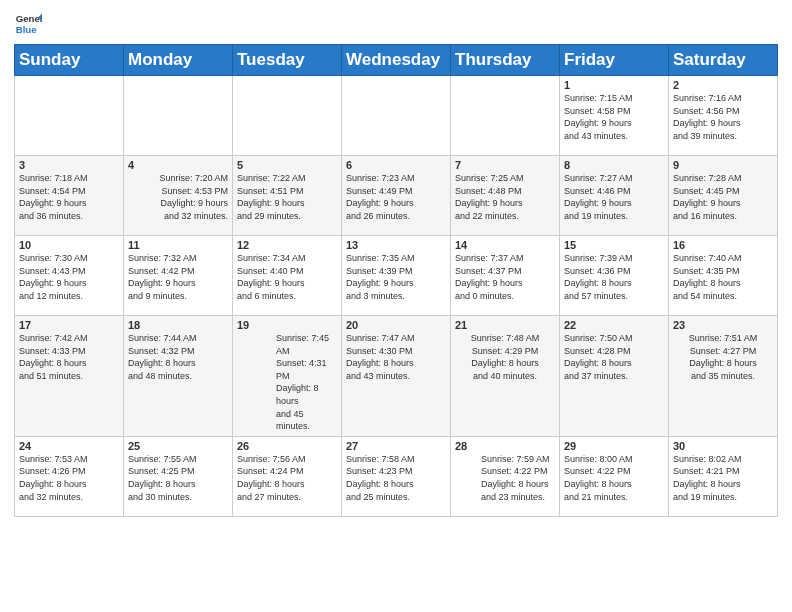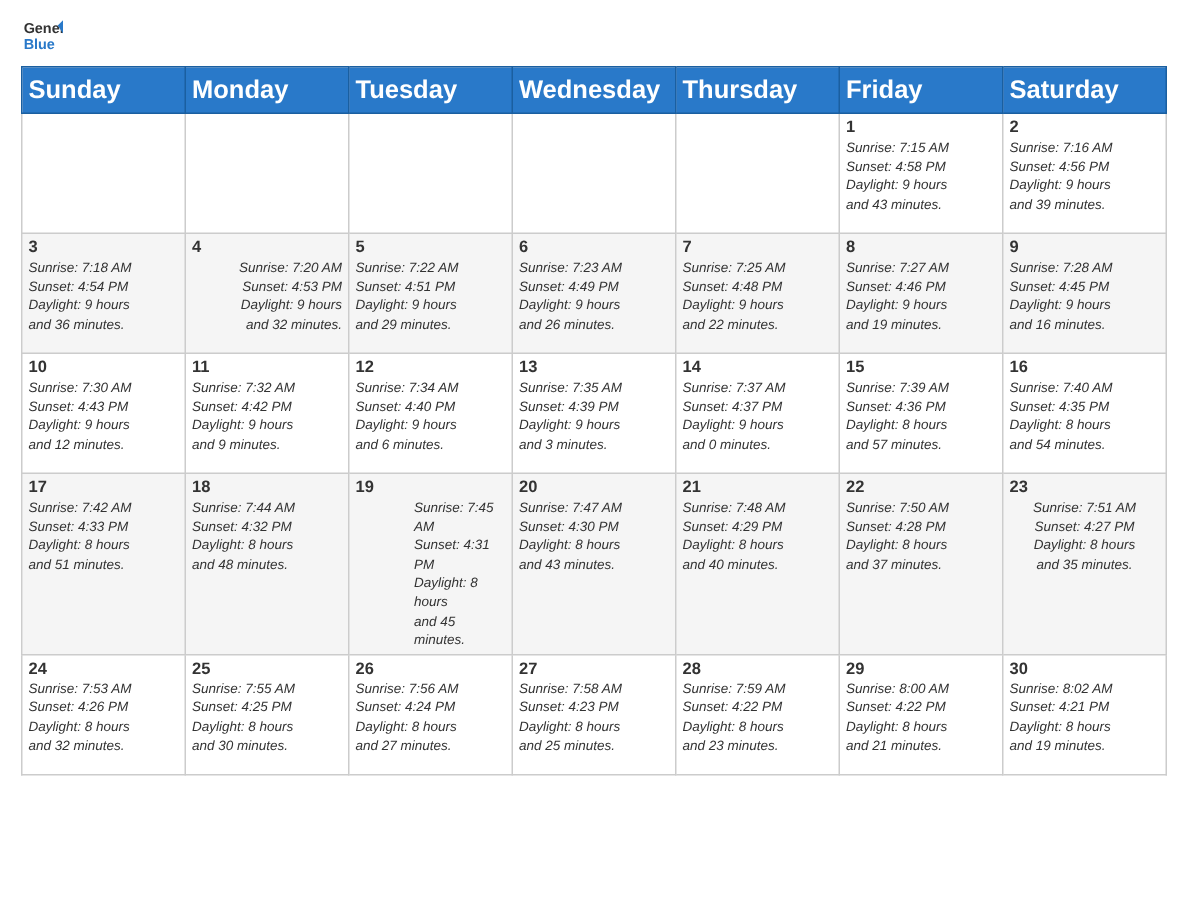--- a/index.html
+++ b/index.html
@@ -73,21 +73,20 @@
     .day-num {
       font-size: 11px;
       font-weight: bold;
       display: block;
       margin-bottom: 1px;
     }
     .day-info {
       font-size: 9px;
       color: #333;
       line-height: 1.4;
-      font-style: italic;
     }
     td.empty {
       background: #fff !important;
     }
   </style>
 </head>
 <body>
 
 <div class="container">
   <div class="header">
@@ -264,21 +263,21 @@
           </td>
           <td>
             <span class="day-num">20</span>
             <div class="day-info" style="white-space: pre-line;">Sunrise: 7:47 AM
 Sunset: 4:30 PM
 Daylight: 8 hours
 and 43 minutes.</div>
           </td>
           <td>
             <span class="day-num">21</span>
-            <div class="day-info" style="white-space: pre-line;">Sunrise: 7:48 AM
+            <div class="day-info" style="white-space: pre-line; text-align: center;">Sunrise: 7:48 AM
 Sunset: 4:29 PM
 Daylight: 8 hours
 and 40 minutes.</div>
           </td>
           <td>
             <span class="day-num">22</span>
             <div class="day-info" style="white-space: pre-line;">Sunrise: 7:50 AM
 Sunset: 4:28 PM
 Daylight: 8 hours
 and 37 minutes.</div>
@@ -315,21 +314,21 @@
           </td>
           <td>
             <span class="day-num">27</span>
             <div class="day-info" style="white-space: pre-line;">Sunrise: 7:58 AM
 Sunset: 4:23 PM
 Daylight: 8 hours
 and 25 minutes.</div>
           </td>
           <td>
             <span class="day-num">28</span>
-            <div class="day-info" style="white-space: pre-line;">Sunrise: 7:59 AM
+            <div class="day-info" style="white-space: pre-line; margin-left: 26px;">Sunrise: 7:59 AM
 Sunset: 4:22 PM
 Daylight: 8 hours
 and 23 minutes.</div>
           </td>
           <td>
             <span class="day-num">29</span>
             <div class="day-info" style="white-space: pre-line;">Sunrise: 8:00 AM
 Sunset: 4:22 PM
 Daylight: 8 hours
 and 21 minutes.</div>

